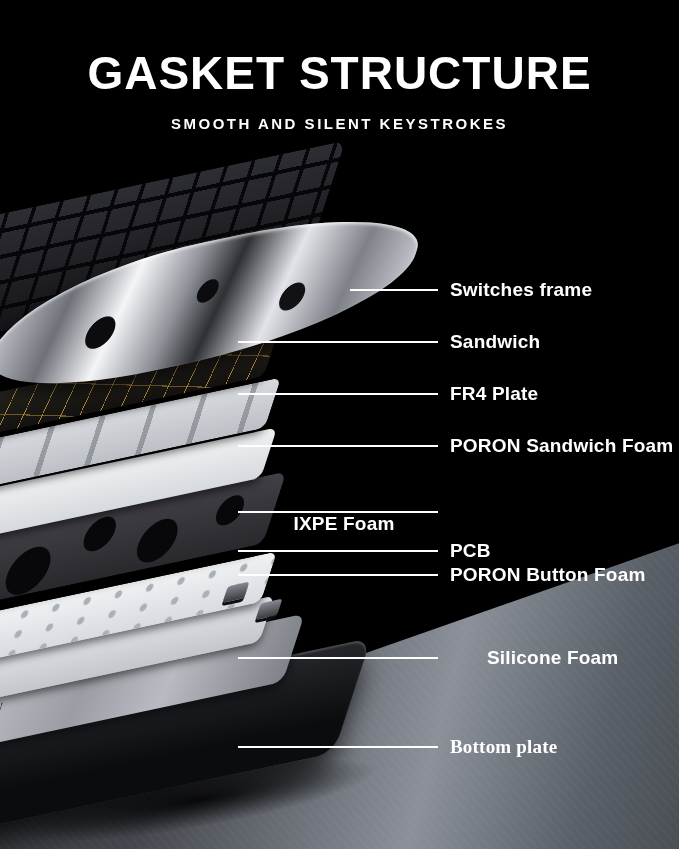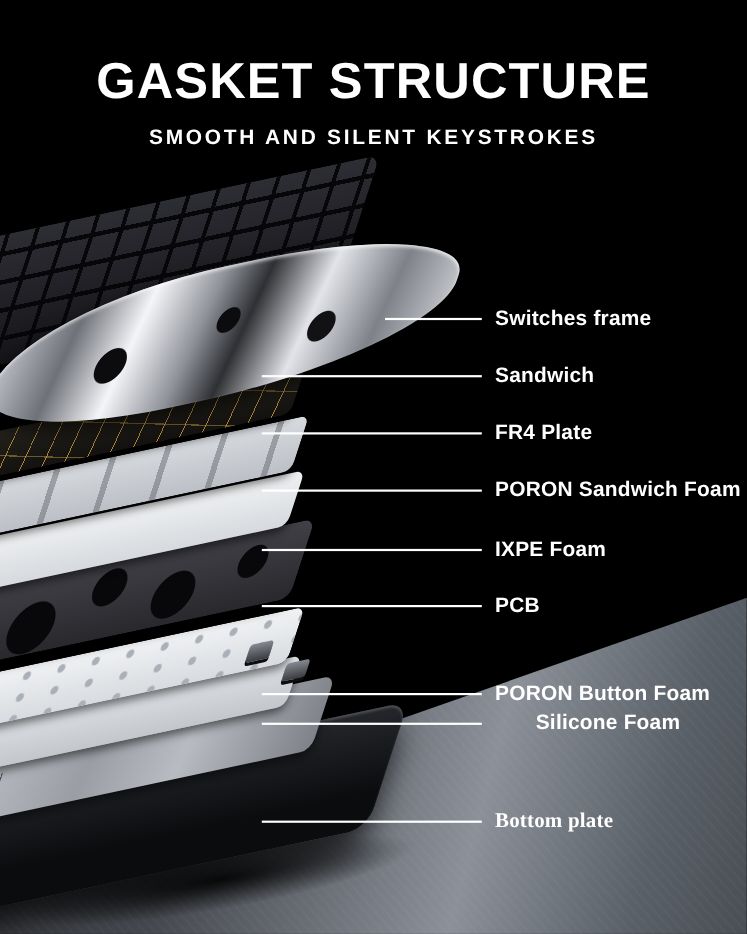--- a/index.html
+++ b/index.html
@@ -16,21 +16,21 @@
       repeating-linear-gradient(48deg, rgba(255,255,255,0.025) 0 2px, rgba(0,0,0,0) 2px 7px),
       linear-gradient(105deg,#27292d 0%,#45484e 40%,#8b9099 70%,#596067 88%,#4a4e55 100%);
     clip-path:polygon(0 92%,100% 64%,100% 100%,0 100%);
   }
   
   .header{position:absolute;top:0;left:0;width:100%;text-align:center;}
   .title{
     margin:48px 0 0;font-size:46px;font-weight:800;letter-spacing:1px;line-height:1.1;
   }
   .subtitle{
-    margin:16px 0 0;font-size:19px;font-weight:700;letter-spacing:2.5px;
+    margin:16px 0 0;font-size:15px;font-weight:700;letter-spacing:2.5px;
   }
   
   .layer{
     position:absolute;
     transform:rotate(-12deg) skewX(-30deg);
     transform-origin:45% 50%;
   }
   .shadow{
     left:-40px;top:768px;width:480px;height:72px;border-radius:50%;
     background:radial-gradient(closest-side,rgba(0,0,0,0.85),rgba(0,0,0,0) 75%);
@@ -177,29 +177,29 @@
       <span class="label-text">Sandwich</span>
     </div>
     <div class="label-row" style="top:382px;">
       <span class="leader"></span>
       <span class="label-text">FR4 Plate</span>
     </div>
     <div class="label-row" style="top:434px;">
       <span class="leader"></span>
       <span class="label-text">PORON Sandwich Foam</span>
     </div>
-    <div class="label-row" style="top:488px;">
+    <div class="label-row" style="top:511px;flex-direction:column;">
       <span class="leader"></span>
       <span class="label-text">IXPE Foam</span>
     </div>
     <div class="label-row" style="top:539px;">
       <span class="leader"></span>
       <span class="label-text">PCB</span>
     </div>
-    <div class="label-row" style="top:619px;">
+    <div class="label-row" style="top:563px;">
       <span class="leader"></span>
       <span class="label-text">PORON Button Foam</span>
     </div>
     <div class="label-row" style="top:646px;gap:37px;">
       <span class="leader"></span>
       <span class="label-text">Silicone Foam</span>
     </div>
     <div class="label-row" style="top:735px;font-family:Liberation Serif, serif;">
       <span class="leader"></span>
       <span class="label-text">Bottom plate</span>

